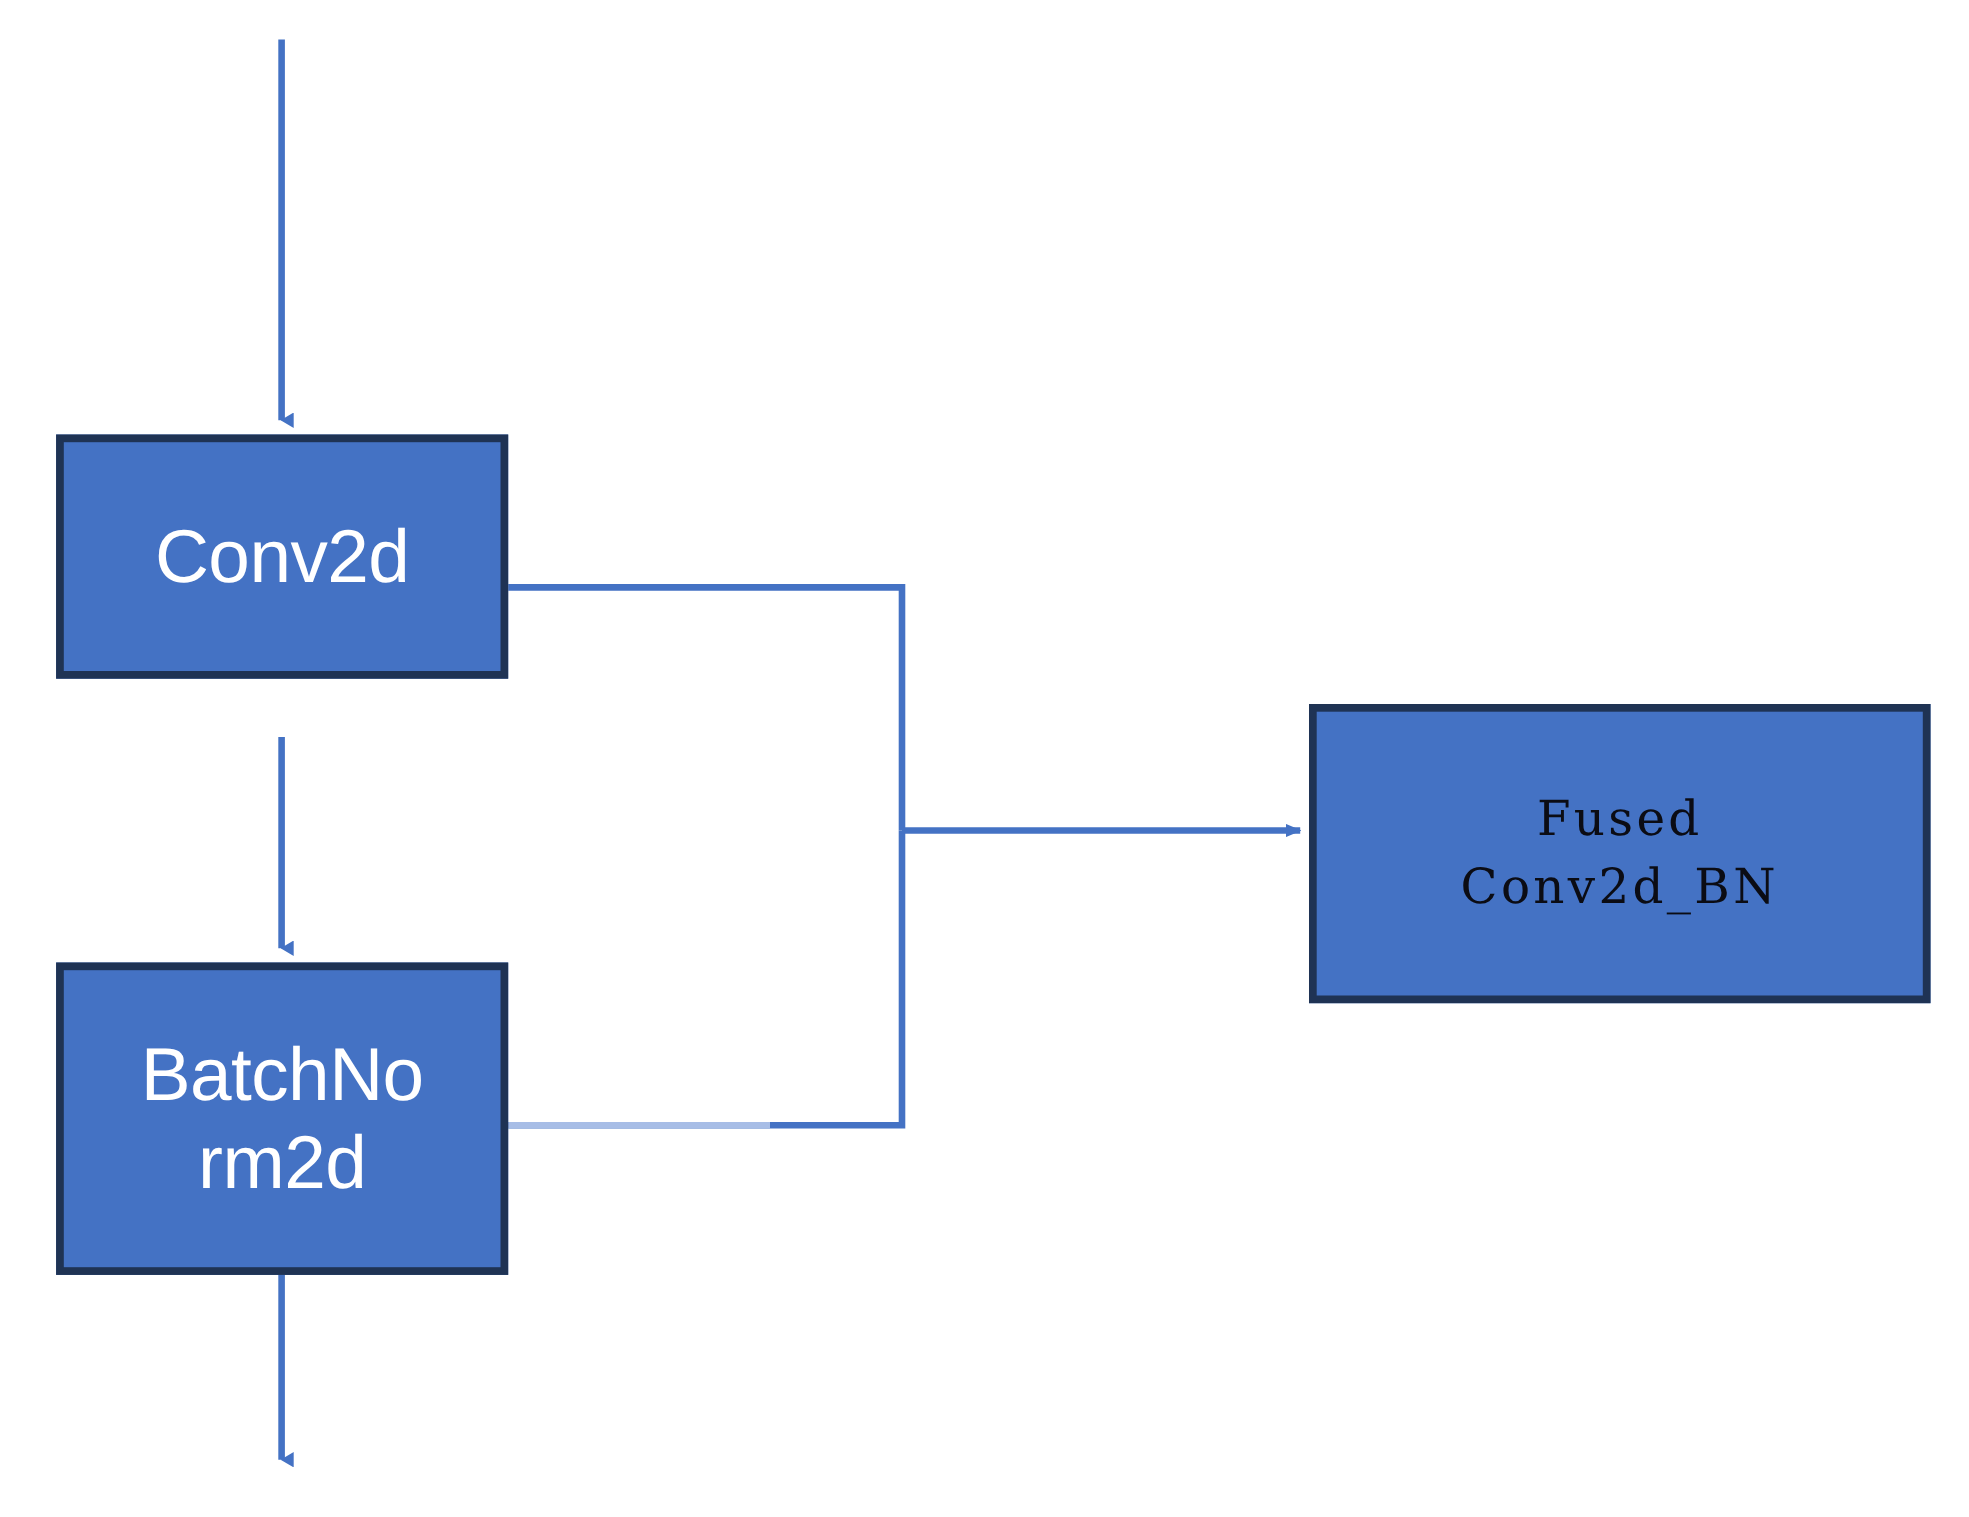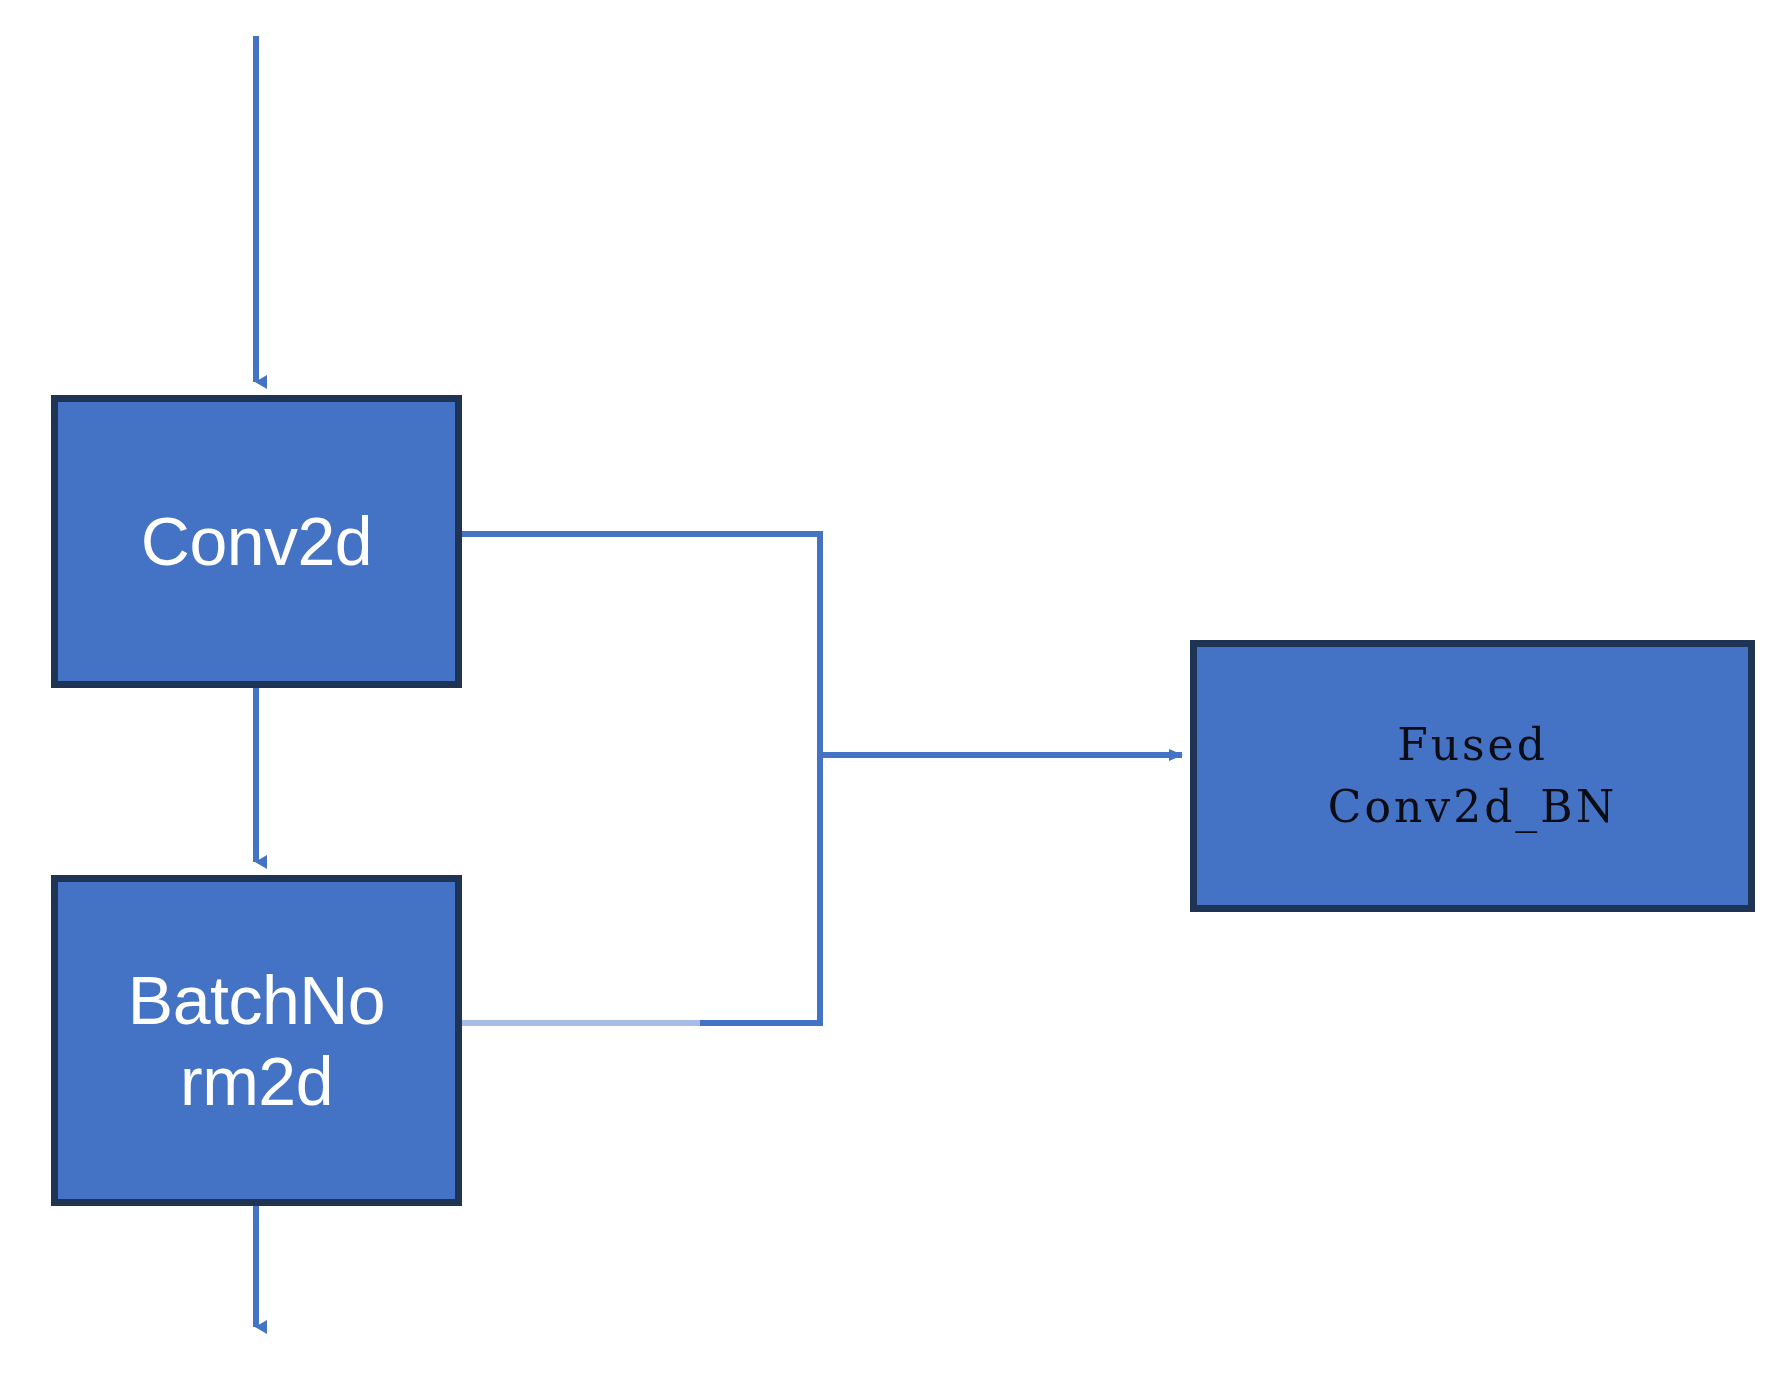--- a/index.html
+++ b/index.html
@@ -36,36 +36,36 @@
   .node-label {
     display: block;
     width: 100%;
     white-space: pre-line;
   }
   
   #node-conv2d {
     left: 51px;
     top: 395px;
     width: 411px;
-    height: 293px;
+    height: 222px;
   }
   #node-conv2d .node-label {
     color: #ffffff;
     font-family: "Liberation Sans", sans-serif;
     font-size: 68px;
     line-height: 1.18;
     font-weight: 400;
     letter-spacing: -0.5px;
   }
   
   #node-batchnorm2d {
     left: 51px;
     top: 875px;
     width: 411px;
-    height: 331px;
+    height: 284px;
   }
   #node-batchnorm2d .node-label {
     color: #ffffff;
     font-family: "Liberation Sans", sans-serif;
     font-size: 68px;
     line-height: 1.18;
     font-weight: 400;
     letter-spacing: -0.5px;
   }
   

